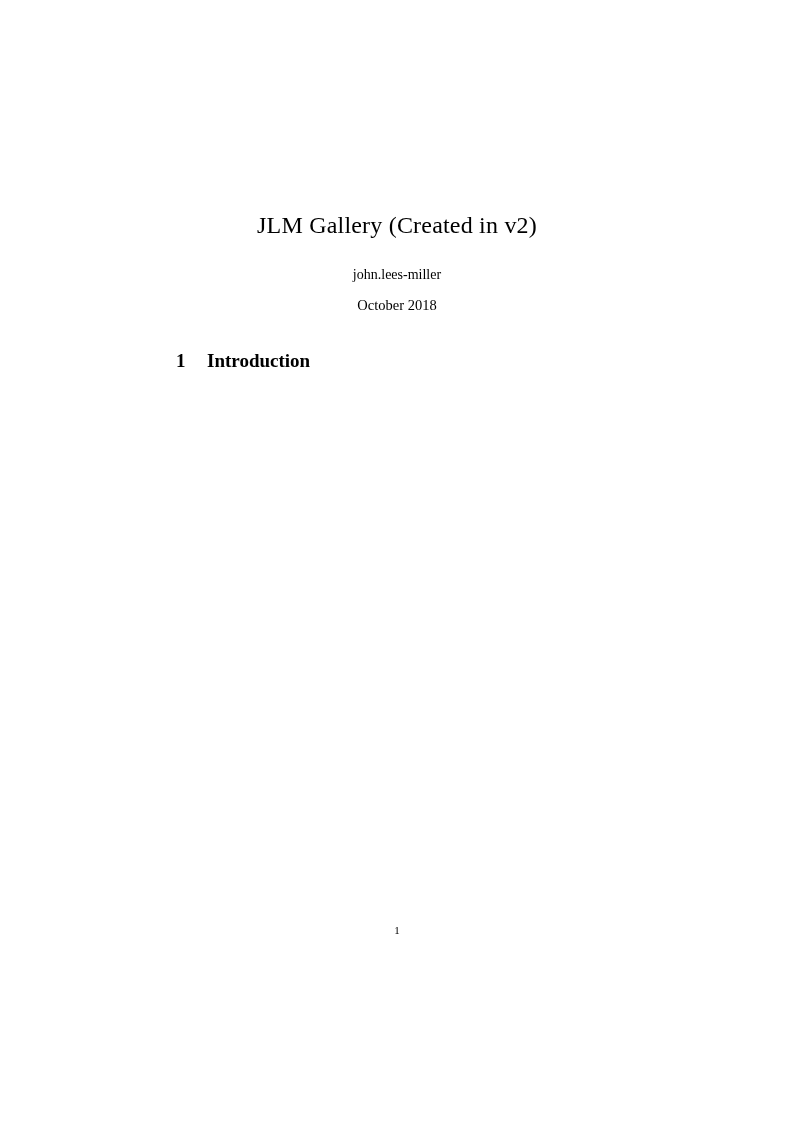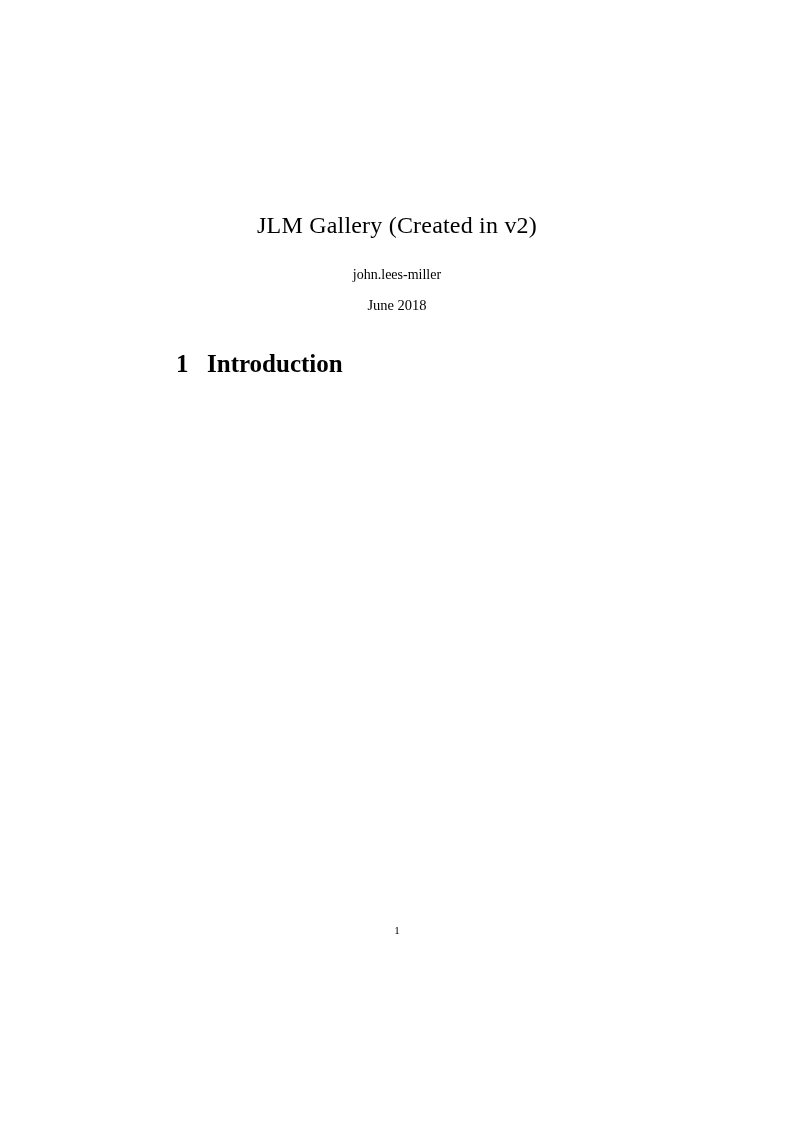--- a/index.html
+++ b/index.html
@@ -49,21 +49,21 @@
     top: 297px;
     left: 0;
     width: 794px;
     text-align: center;
     font-size: 14.5px;
   }
   .section-heading {
     position: absolute;
     top: 350px;
     left: 176px;
-    font-size: 25px;
+    font-size: 19px;
     font-weight: bold;
     white-space: nowrap;
   }
   .section-number {
     display: inline-block;
     min-width: 31px;
   }
   .section-title {
     display: inline;
   }
@@ -79,21 +79,21 @@
 </head>
 <body>
 
 <div class="page">
   <div class="content">
 
     <div class="doc-title">JLM Gallery (Created in v2)</div>
 
     <div class="doc-author">john.lees-miller</div>
 
-    <div class="doc-date">June 2018</div>
+    <div class="doc-date">October 2018</div>
 
     <div class="section-heading">
       <span class="section-number">1</span><span class="section-title">Introduction</span>
     </div>
 
     <div class="page-number">1</div>
 
   </div>
 </div>
 

